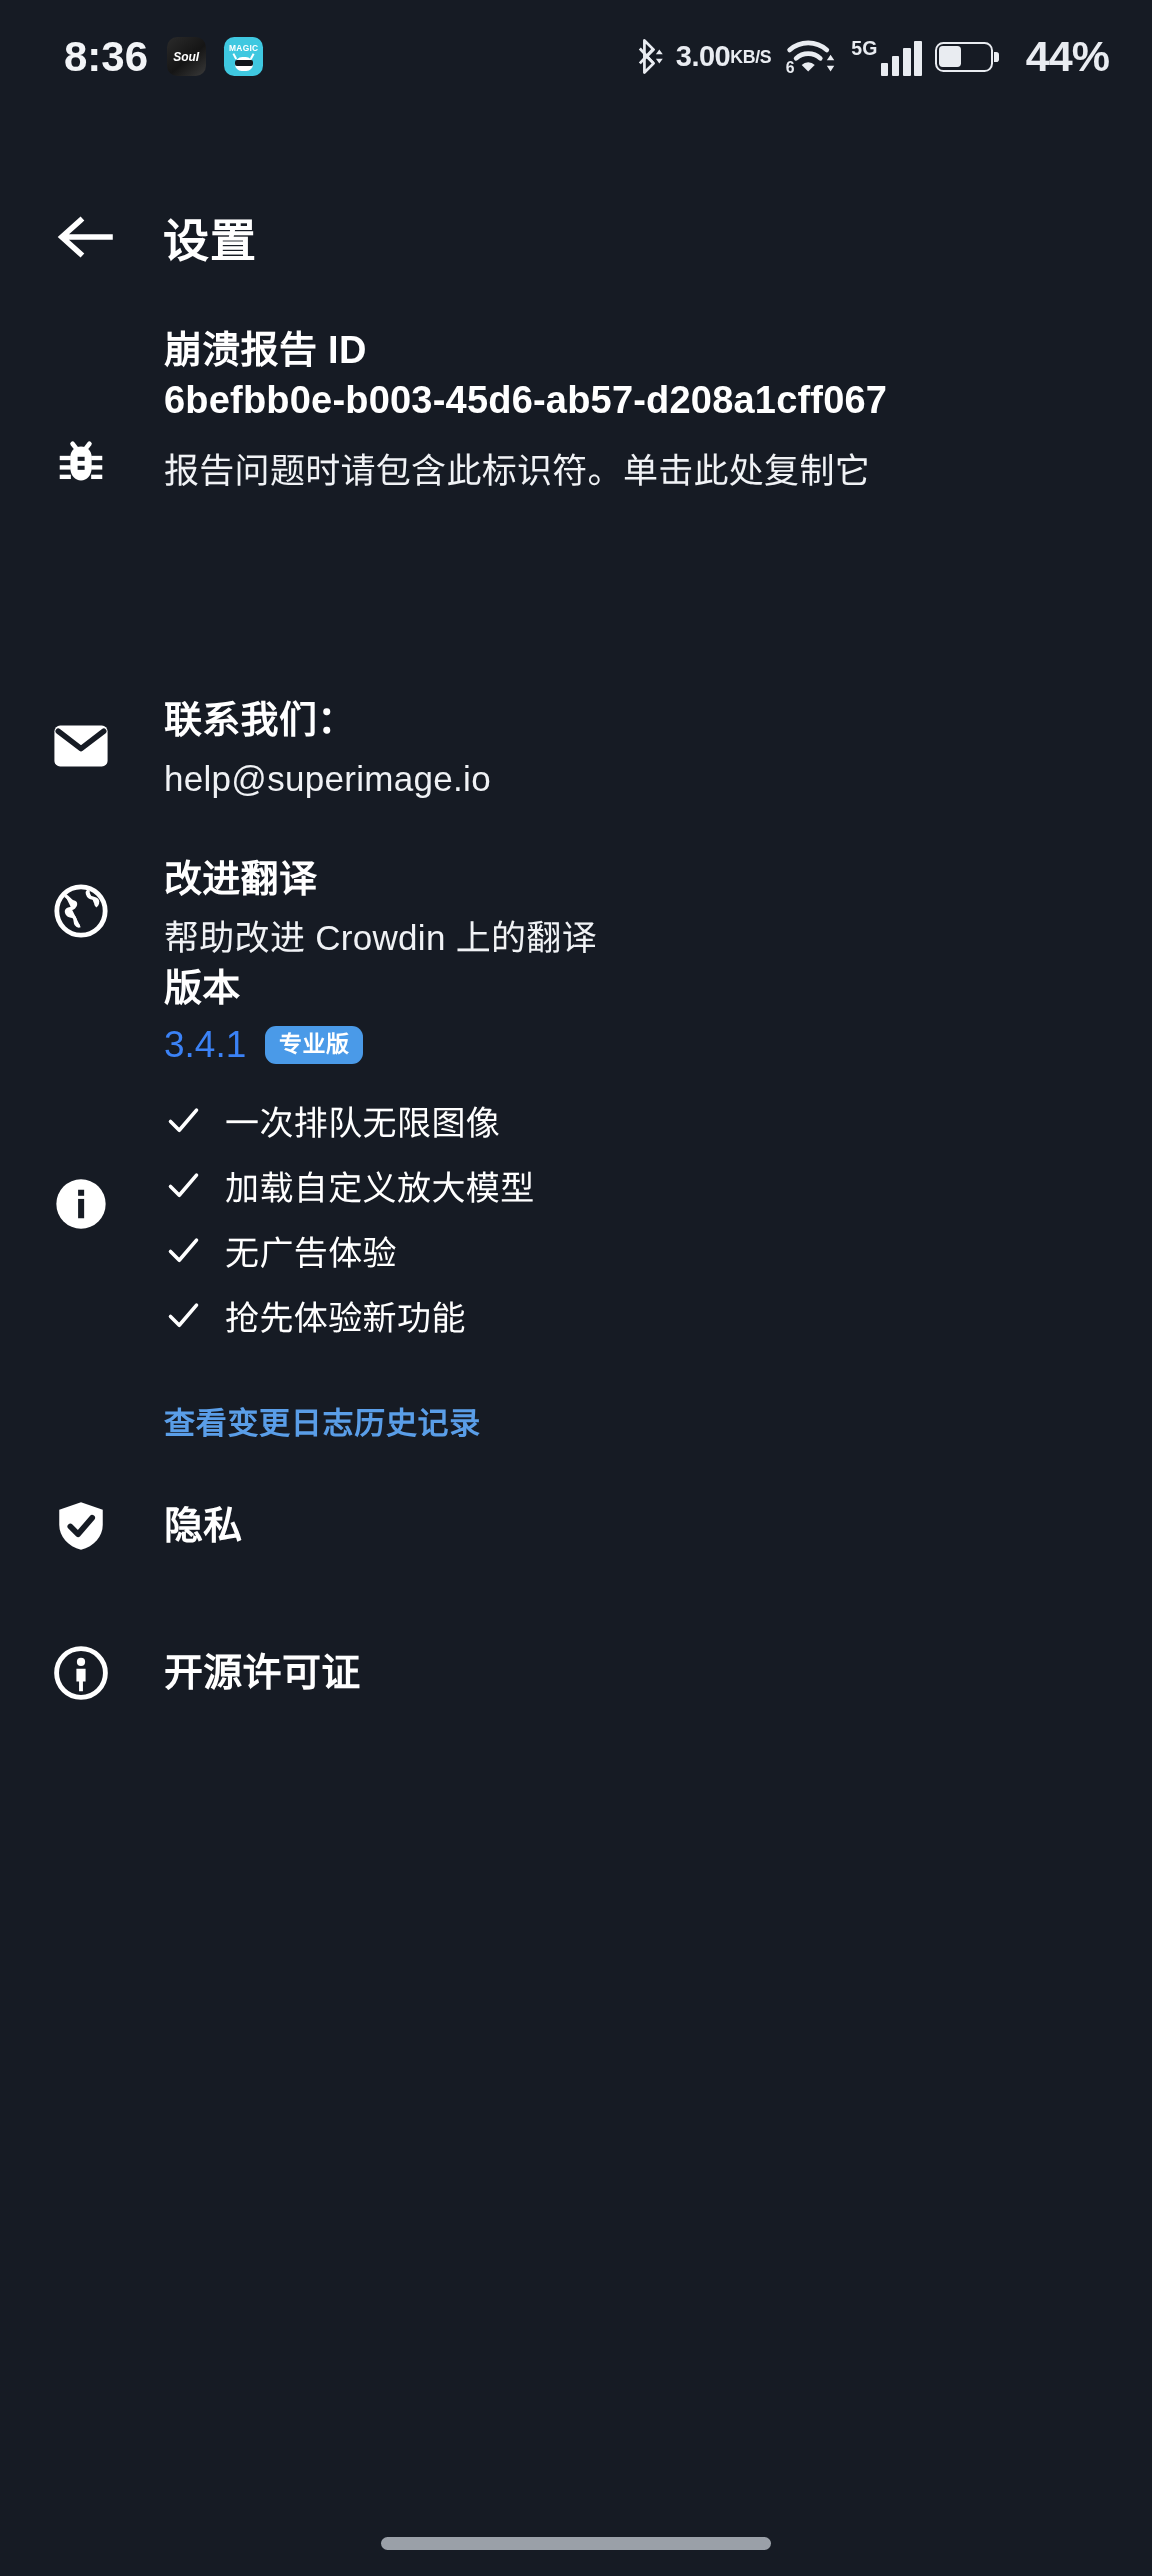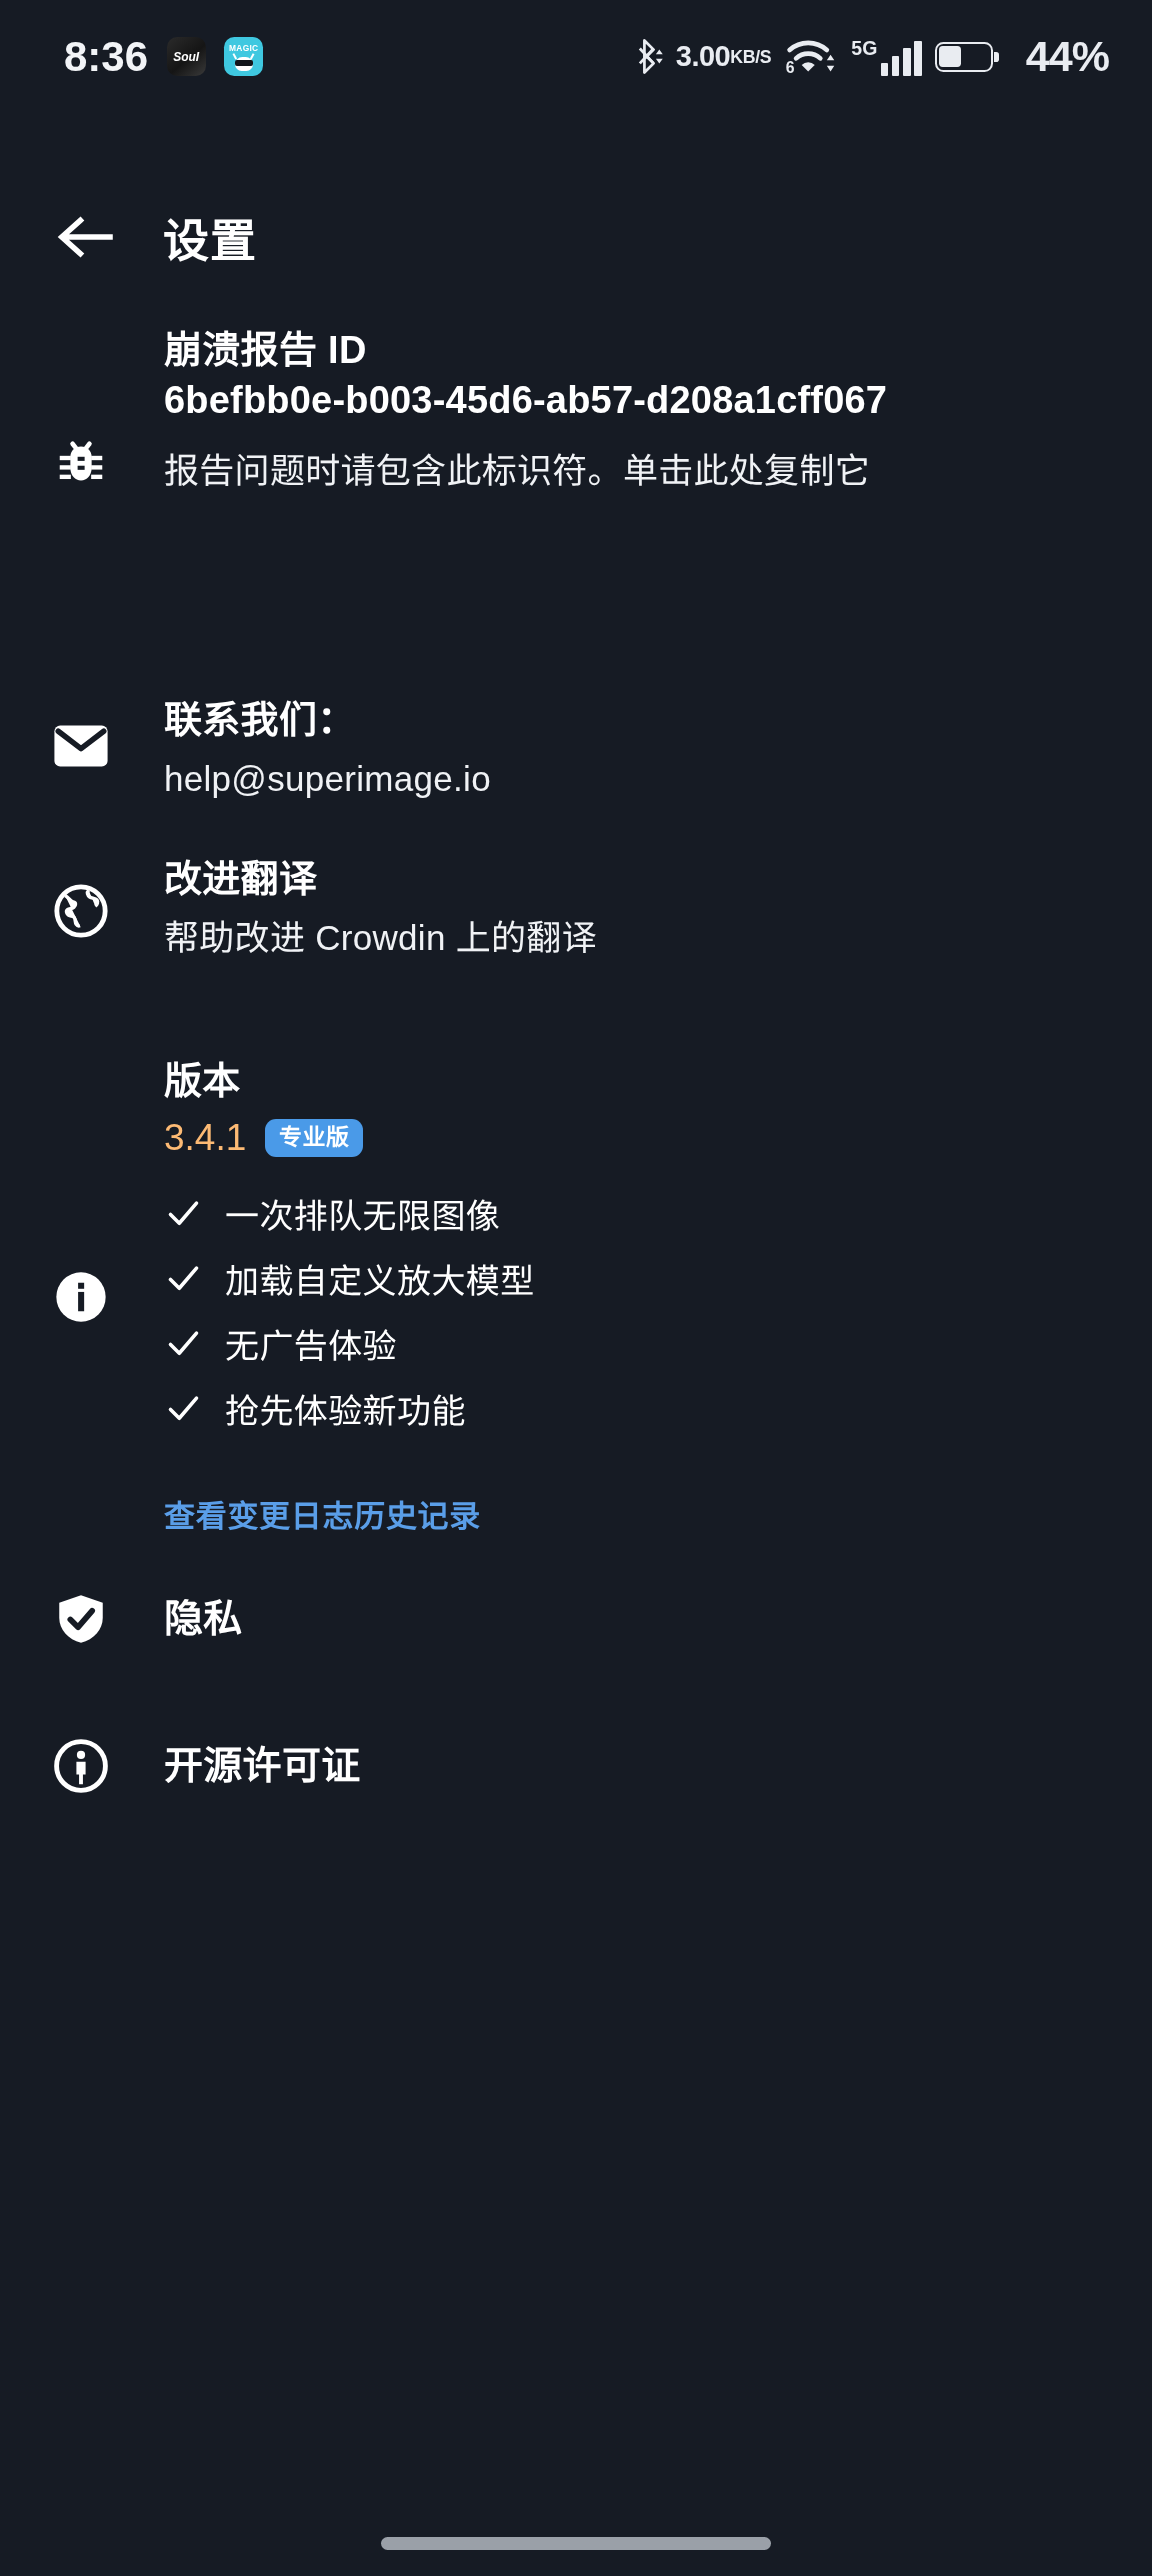--- a/index.html
+++ b/index.html
@@ -224,36 +224,36 @@
   .block-contact { margin-top: 91px; }
   .block-contact .icon-col { padding-top: 28px; }
   .contact-mail { margin-top: 9px; }
 
   
   .block-translate { margin-top: 50px; }
   .block-translate .icon-col { padding-top: 28px; }
   .translate-sub { margin-top: 9.3px; }
 
   
-  .block-version { margin-top: 93px; }
+  .block-version { }
   .block-version .icon-col {
     padding-top: 0;
     height: 483px;
     align-items: center;
   }
   .version-line {
     display: flex;
     align-items: center;
     gap: 18.6px;
     margin-top: 11px;
   }
   .version-num {
     font-size: 37px;
     font-weight: 400;
-    color: #fdba74;
+    color: #3b82f6;
   }
   .pro-badge {
     background: #4a9ae8;
     color: #ffffff;
     font-size: 23px;
     font-weight: 700;
     padding: 6.5px 14px 8.4px;
     border-radius: 11px;
     line-height: 1;
     letter-spacing: 0.5px;

